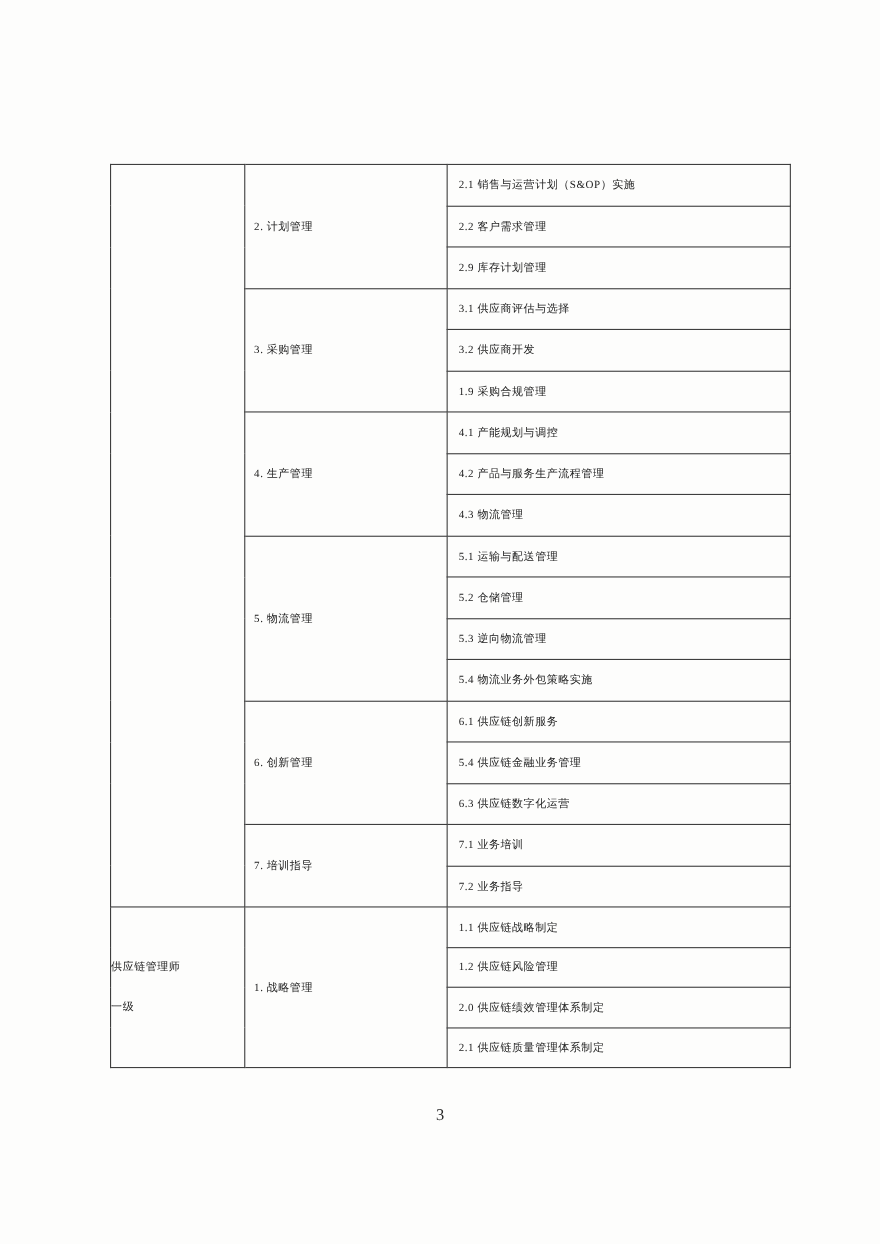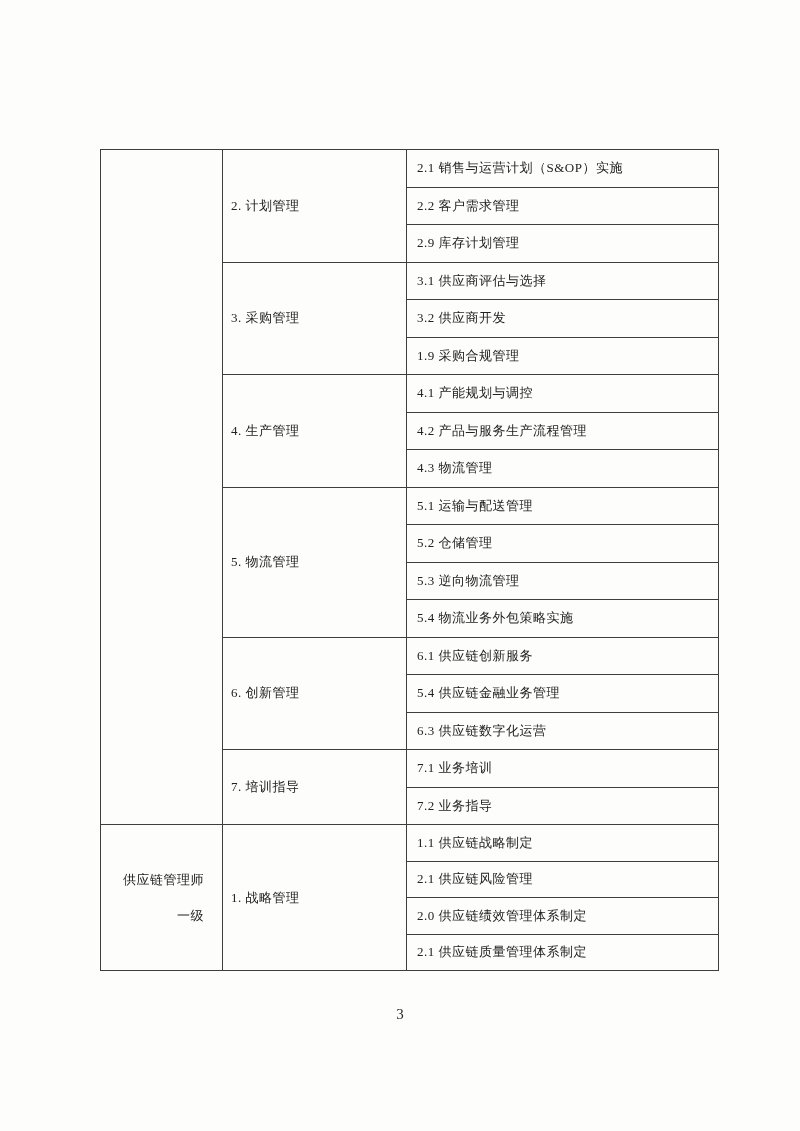--- a/index.html
+++ b/index.html
@@ -23,31 +23,31 @@
   table.std-table {
     position: absolute;
     left: 100px;
     top: 149px;
     width: 618px;
     border-collapse: collapse;
     table-layout: fixed;
   }
   table.std-table td {
     border: 1px solid #3e3e3e;
-    font-size: 13px;
+    font-size: 10px;
     letter-spacing: 0.5px;
     vertical-align: middle;
     overflow: hidden;
     white-space: nowrap;
   }
   tr.ru { height: 37.5px; }   
   tr.rl { height: 36.5px; }   
   td.occ-cell {
-    text-align: right;
-    padding: 18px;
+    text-align: left;
+    padding: 0;
   }
   td.occ-cell .occ-line {
     line-height: 36px;
   }
   td.cat-cell {
     padding: 0 2px 0 8px;
   }
   td.item-cell {
     padding: 0 2px 0 10px;
   }
@@ -143,21 +143,21 @@
 
       <tr class="rl">
         <td class="occ-cell" rowspan="4">
           <div class="occ-line">供应链管理师</div>
           <div class="occ-line">一级</div>
         </td>
         <td class="cat-cell" rowspan="4">1. 战略管理</td>
         <td class="item-cell">1.1 供应链战略制定</td>
       </tr>
       <tr class="rl">
-          <td class="item-cell">2.1 供应链风险管理</td>
+          <td class="item-cell">1.2 供应链风险管理</td>
         </tr>
       <tr class="rl">
           <td class="item-cell">2.0 供应链绩效管理体系制定</td>
         </tr>
       <tr class="rl">
           <td class="item-cell">2.1 供应链质量管理体系制定</td>
         </tr>
     </tbody>
   </table>
 

